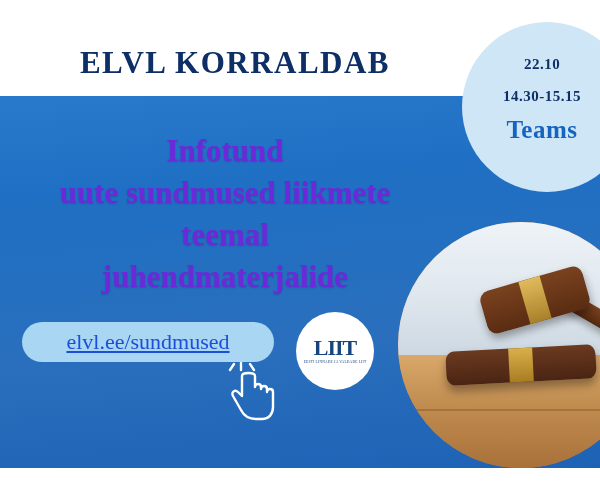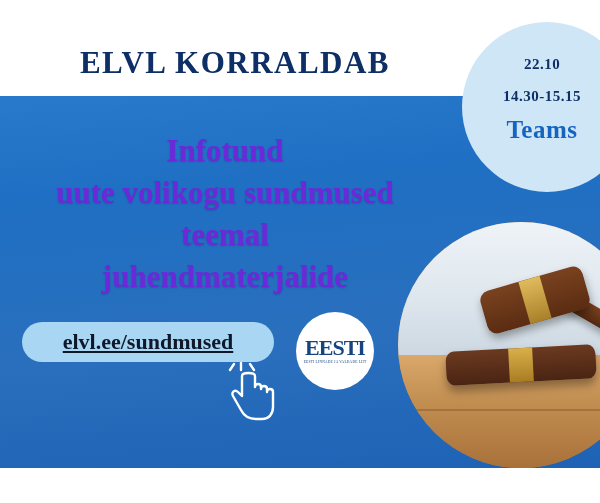--- a/index.html
+++ b/index.html
@@ -82,23 +82,23 @@
   }
   
   .link-pill{
     position:absolute;left:22px;top:322px;
     width:252px;height:40px;
     background:#a9d6f2;
     border-radius:22px;
     display:flex;align-items:center;justify-content:center;
   }
   .link-pill span{
-    color:#0f172a;
+    color:#1d4ed8;
     font-size:22px;
-    font-weight:bold;
+    font-weight:normal;
     text-decoration:underline;
     font-family:"Liberation Serif", serif;
   }
   
   .hand-icon{
     position:absolute;left:228px;top:362px;width:52px;height:60px;
   }
   
   .logo-circle{
     position:absolute;left:296px;top:312px;
@@ -188,38 +188,38 @@
   <div class="date-panel">
     <div class="date-panel-inner">
       <div class="date-line">22.10</div>
       <div class="date-line">14.30-15.15</div>
       <div class="date-line teams">Teams</div>
     </div>
   </div>
 
   <div class="headline">
     <div>Infotund</div>
-    <div>uute volikogu sundmused</div>
+    <div>uute sundmused liikmete</div>
     <div>teemal</div>
     <div>juhendmaterjalide</div>
   </div>
 
   <div class="link-pill">
     <span>elvl.ee/sundmused</span>
   </div>
 
   <svg class="hand-icon" viewBox="0 0 52 60">
     <g fill="none" stroke="#ffffff" stroke-width="2.4" stroke-linecap="round" stroke-linejoin="round">
       <path d="M6 2 L2 8 M13 1 L13 8 M22 2 L26 8"></path>
       <path d="M14 14 L14 34 L10 30 C7 27 3 30 5 34 L13 48 C16 54 22 57 28 57 L34 57 C41 57 45 52 45 45 L45 30 C45 26 39 26 39 30 L39 27 C39 23 33 23 33 27 L33 25 C33 21 27 21 27 25 L27 14 C27 10 14 10 14 14 Z"></path>
     </g>
   </svg>
 
   <div class="logo-circle">
-    <div class="logo-mark">EESTI</div>
+    <div class="logo-mark">LIIT</div>
     <div class="logo-sub">EESTI LINNADE JA VALDADE LIIT</div>
   </div>
 
   <div class="photo-circle">
     <div class="sky"></div>
     <div class="desk"></div>
     <div class="desk-line"></div>
     <div class="sound-block">
       <div class="band"></div>
     </div>

